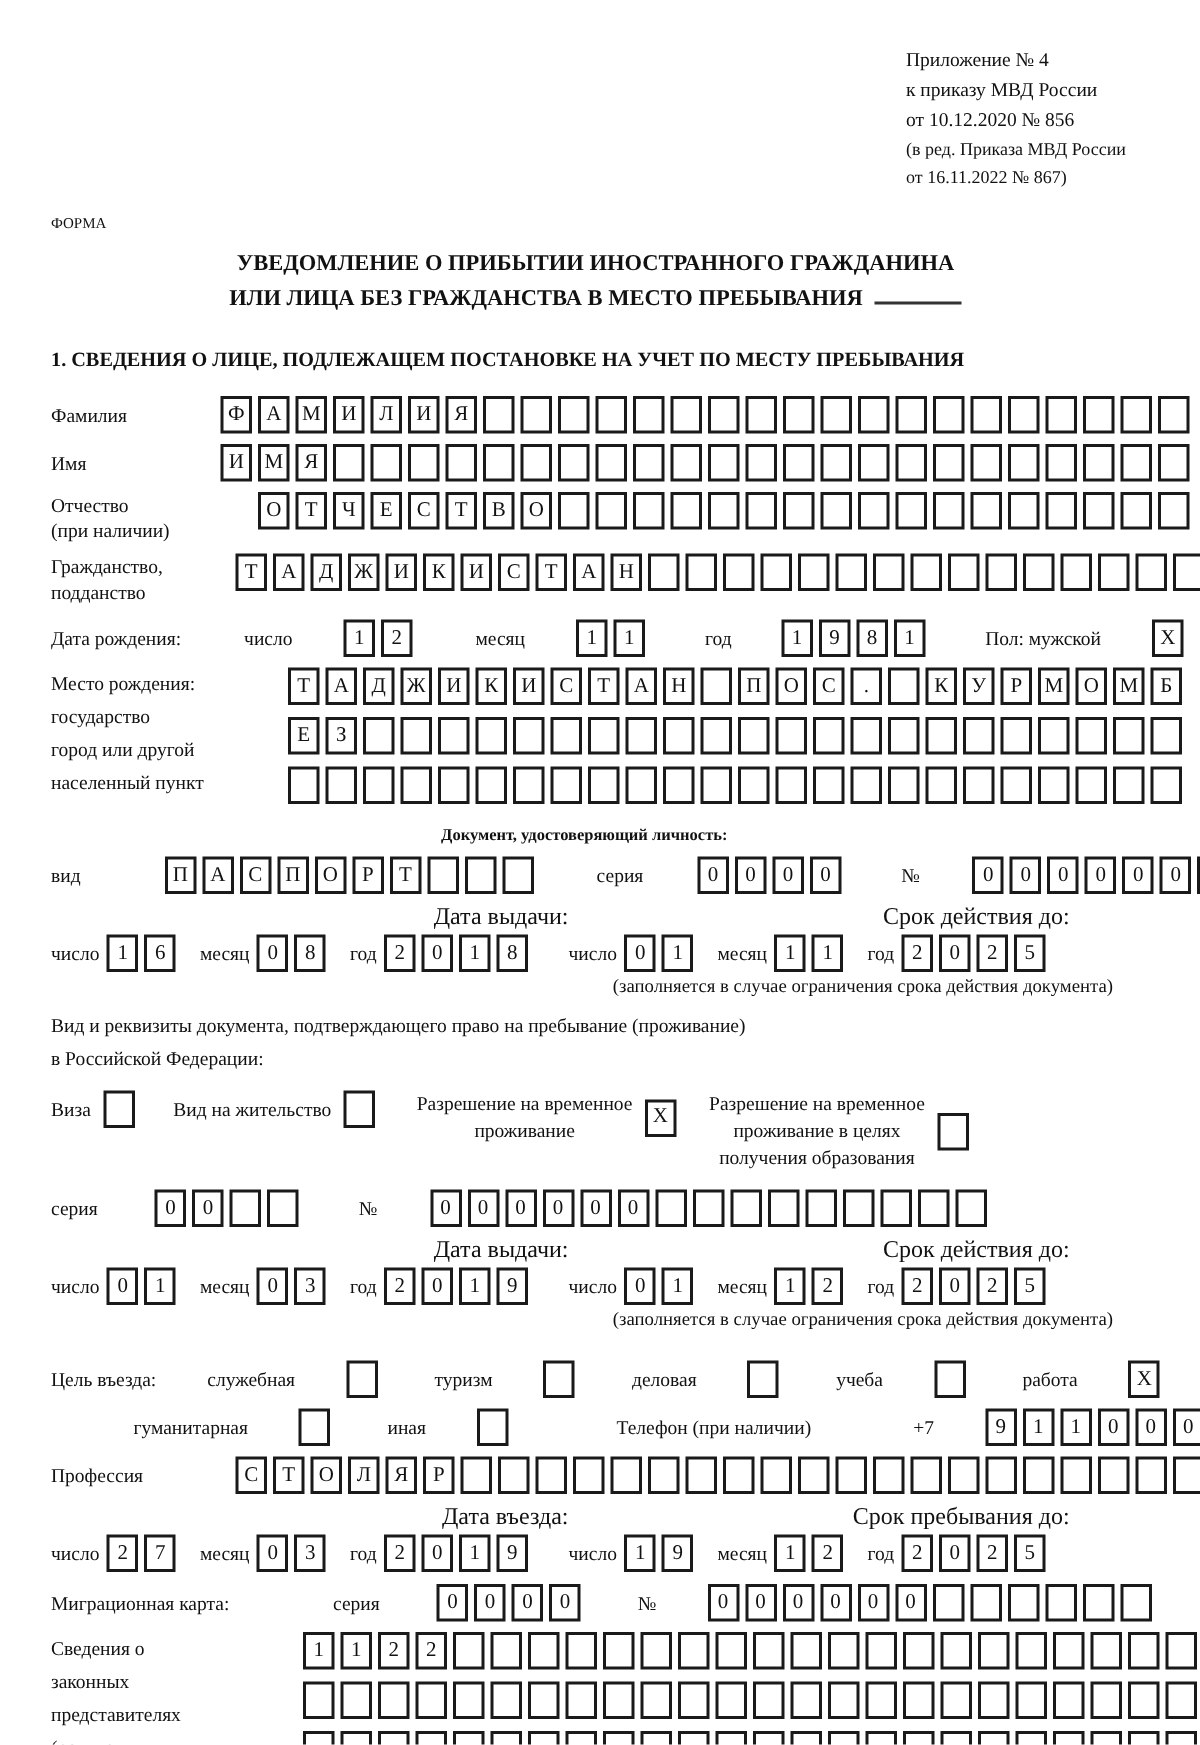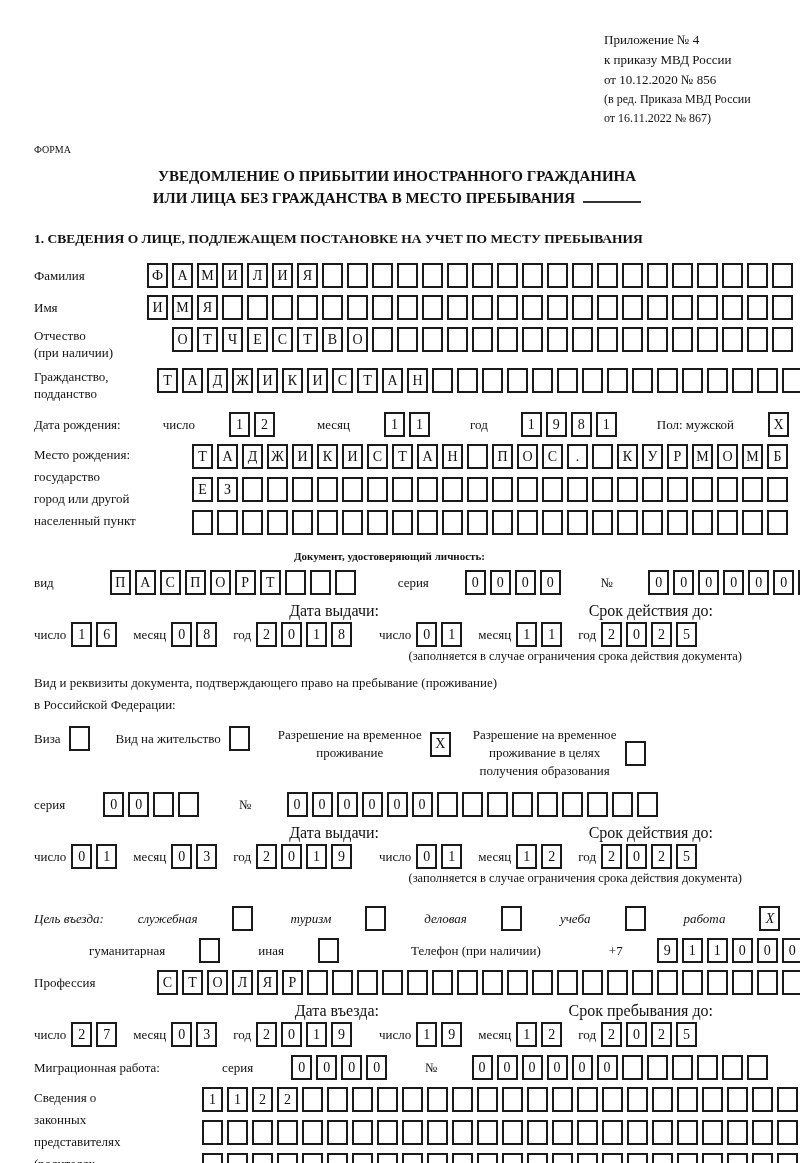--- a/index.html
+++ b/index.html
@@ -503,21 +503,21 @@
             <span class="cell">2</span>
             <span class="cell">0</span>
             <span class="cell">2</span>
             <span class="cell">5</span>
           </span>
       </div>
     </div>
   </div>
   <div class="note">(заполняется в случае ограничения срока действия документа)</div>
 
-  <div class="r gap6" style="margin-top:20px;font-style:italic;">
+  <div class="r gap6" style="margin-top:20px;">
     <span class="lbl">Цель въезда:</span>
     <span class="lbl">служебная</span>
     <span class="cells">
         <span class="cell"></span>
       </span>
     <span class="lbl">туризм</span>
     <span class="cells">
         <span class="cell"></span>
       </span>
     <span class="lbl">деловая</span>
@@ -642,21 +642,21 @@
             <span class="cell">2</span>
             <span class="cell">0</span>
             <span class="cell">2</span>
             <span class="cell">5</span>
           </span>
       </div>
     </div>
   </div>
 
   <div class="r" style="margin-top:8px;">
-    <div class="lblcol" style="width:160px;">Миграционная работа:</div>
+    <div class="lblcol" style="width:160px;">Миграционная карта:</div>
     <span class="lbl" style="margin-right:10px;">серия</span>
     <span class="cells" style="margin-right:6px;">
         <span class="cell">0</span>
         <span class="cell">0</span>
         <span class="cell">0</span>
         <span class="cell">0</span>
       </span>
     <span class="lbl" style="margin-right:6px;">№</span>
     <span class="cells">
         <span class="cell">0</span>

